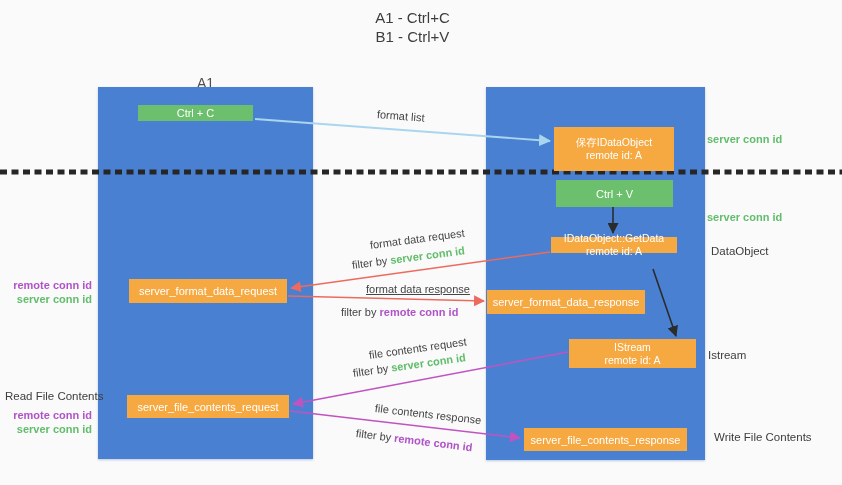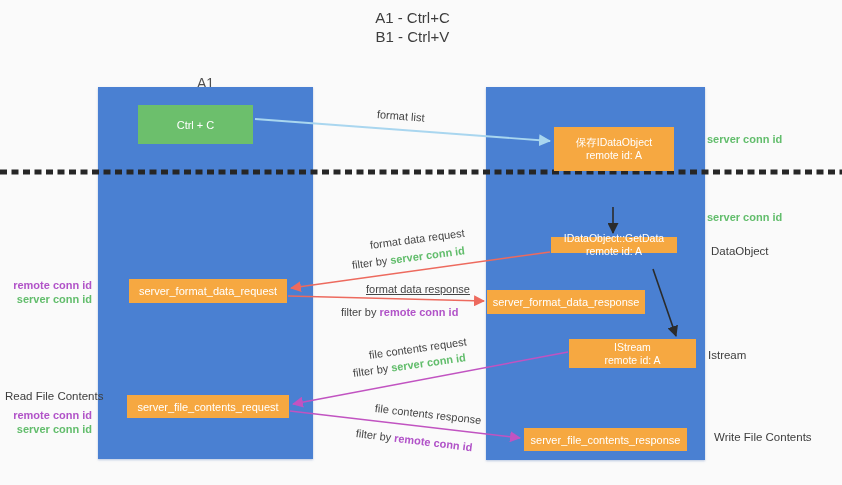--- a/index.html
+++ b/index.html
@@ -83,29 +83,32 @@
     <line x1="0" y1="172" x2="842" y2="172" stroke="#262626" stroke-width="5" stroke-dasharray="7 4.5"></line>
     <line x1="255" y1="119" x2="550" y2="141" style="stroke:var(--arrow-lightblue)" stroke-width="1.8" marker-end="url(#m-blue)"></line>
     <line x1="613" y1="207" x2="613" y2="233" stroke="#2b2b2b" stroke-width="1.6" marker-end="url(#m-black)"></line>
     <line x1="653" y1="269" x2="676" y2="336" stroke="#2b2b2b" stroke-width="1.6" marker-end="url(#m-black)"></line>
     <line x1="550" y1="252" x2="291" y2="288" style="stroke:var(--arrow-red)" stroke-width="1.5" marker-end="url(#m-red)"></line>
     <line x1="288" y1="296" x2="484" y2="301" style="stroke:var(--arrow-red)" stroke-width="1.5" marker-end="url(#m-red)"></line>
     <line x1="568" y1="352" x2="293" y2="404" style="stroke:var(--arrow-purple)" stroke-width="1.5" marker-end="url(#m-purple)"></line>
     <line x1="290" y1="411" x2="520" y2="438" style="stroke:var(--arrow-purple)" stroke-width="1.5" marker-end="url(#m-purple)"></line>
   </svg>
 
-  <div class="box green single" style="left:138px; top:105px; width:115px; height:39px;">
+  <div class="box green single" style="left:138px; top:105px; width:115px; height:16px;">
     <span>Ctrl + C</span>
   </div>
 
   <div class="box orange" style="left:554px; top:127px; width:120px; height:44px;">
     <span class="l1">保存IDataObject</span>
     <span class="l2">remote id: A</span>
   </div>
 
+  <div class="box green single" style="left:556px; top:180px; width:117px; height:27px;">
+    <span>Ctrl + V</span>
+  </div>
 
   <div class="box orange" style="left:551px; top:237px; width:126px; height:16px;">
     <span class="l1">IDataObject::GetData</span>
     <span class="l2">remote id: A</span>
   </div>
 
   <div class="box orange single" style="left:129px; top:279px; width:158px; height:24px;">
     <span>server_format_data_request</span>
   </div>
 

